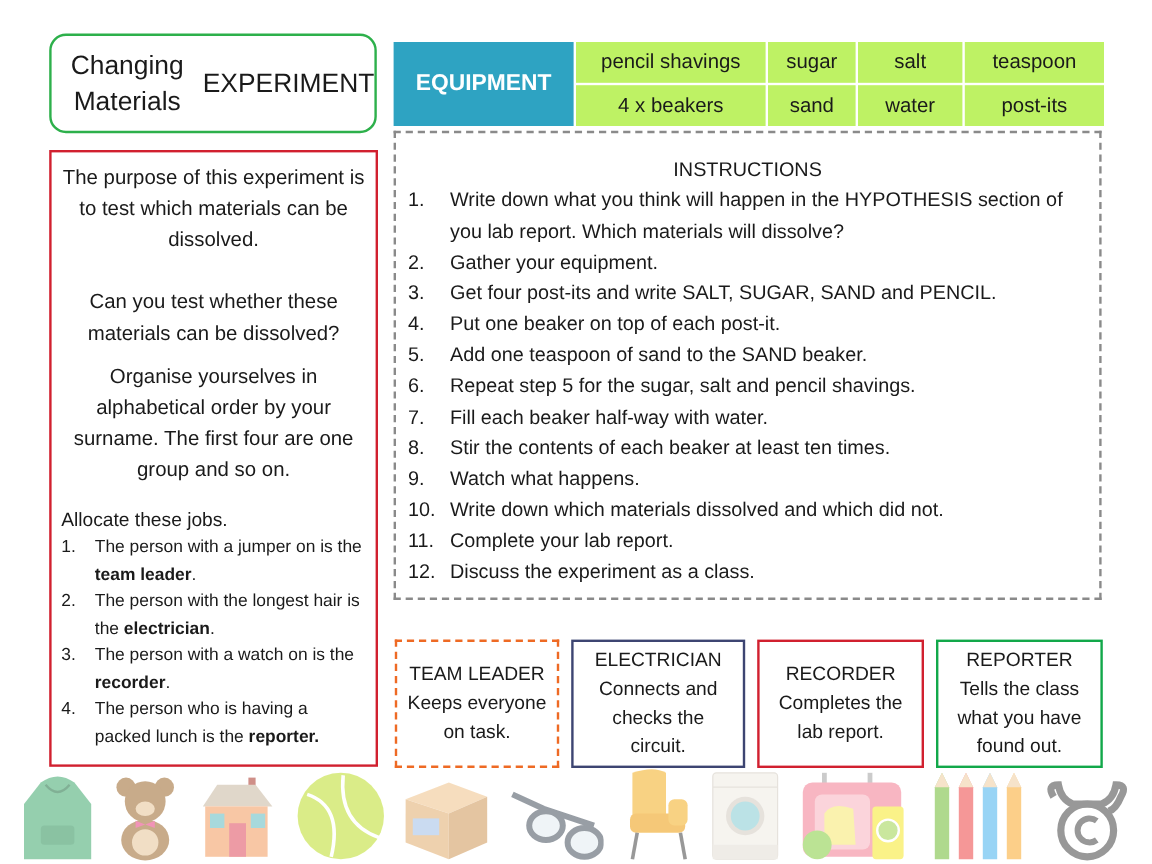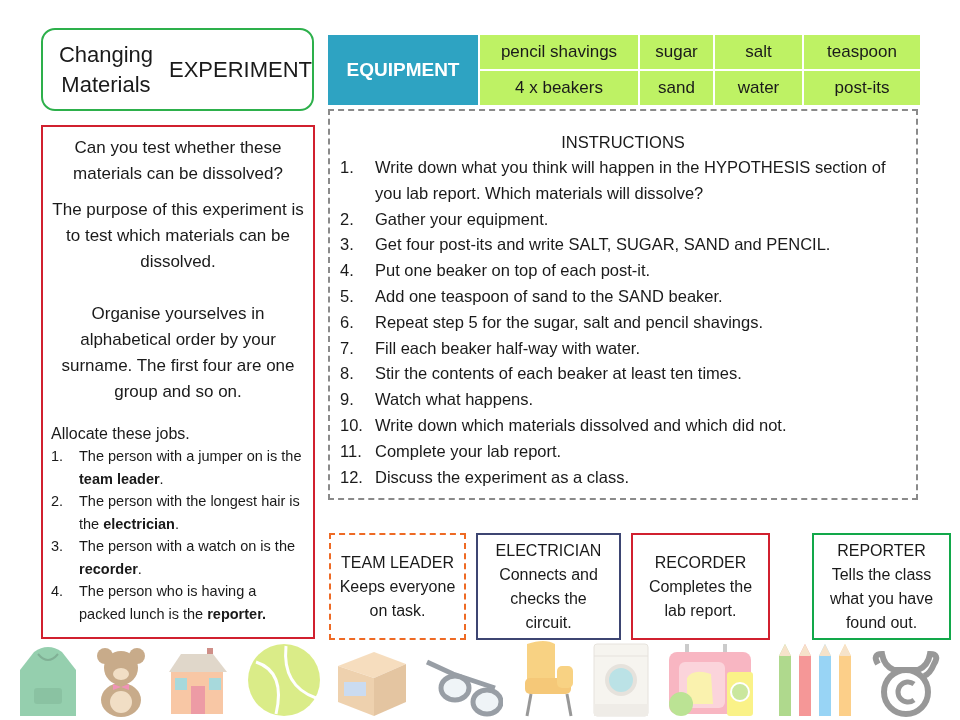--- a/index.html
+++ b/index.html
@@ -51,21 +51,21 @@
   .instr-list .num { width: 35px; flex: none; }
 
   .role {
     position: absolute; top: 533px; height: 107px;
     display: flex; flex-direction: column; align-items: center; justify-content: center;
     text-align: center; font-size: 16px; line-height: 24px;
   }
   .role-1 { left: 329px; width: 137px; border: 2px dashed #ee6a24; }
   .role-2 { left: 476px; width: 145px; border: 2px solid #3d4572; }
   .role-3 { left: 631px; width: 139px; border: 2px solid #d1202f; }
-  .role-4 { left: 812px; width: 139px; border: 2px solid #12a84a; justify-content: center; }
+  .role-4 { left: 780px; width: 139px; border: 2px solid #12a84a; justify-content: center; }
 
   .icons-strip {
     position: absolute; left: 0; top: 640px; width: 960px; height: 80px;
     display: flex; align-items: flex-end; justify-content: space-around; padding: 0 10px 2px 10px;
     opacity: 0.6;
   }
   .icons-strip svg { display: block; }
 </style>
 </head>
 <body>
@@ -81,22 +81,22 @@
   <div class="equip-cell">sugar</div>
   <div class="equip-cell">salt</div>
   <div class="equip-cell">teaspoon</div>
   <div class="equip-cell">4 x beakers</div>
   <div class="equip-cell">sand</div>
   <div class="equip-cell">water</div>
   <div class="equip-cell">post-its</div>
 </div>
 
 <div class="intro-box">
+  <p class="p p2">The purpose of this experiment is to test which materials can be dissolved.</p>
   <p class="p p1">Can you test whether these materials can be dissolved?</p>
-  <p class="p p2">The purpose of this experiment is to test which materials can be dissolved.</p>
   <p class="p p3">Organise yourselves in alphabetical order by your surname. The first four are one group and so on.</p>
   <div class="jobs-title">Allocate these jobs.</div>
   <ul class="jobs-list">
     <li>
       <span class="num">1.</span>
       <span><span style="white-space:pre-wrap">The person with a jumper on is the  </span><b>team leader</b><span>.</span></span>
     </li>
     <li>
       <span class="num">2.</span>
       <span><span>The person with the longest hair is the </span><b>electrician</b><span>.</span></span>

